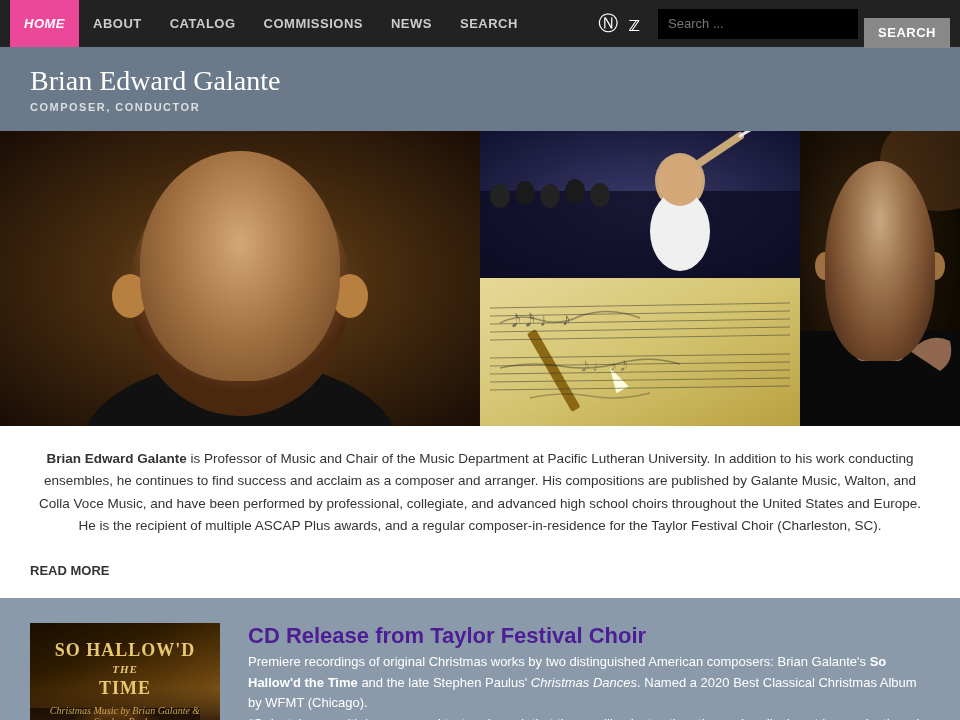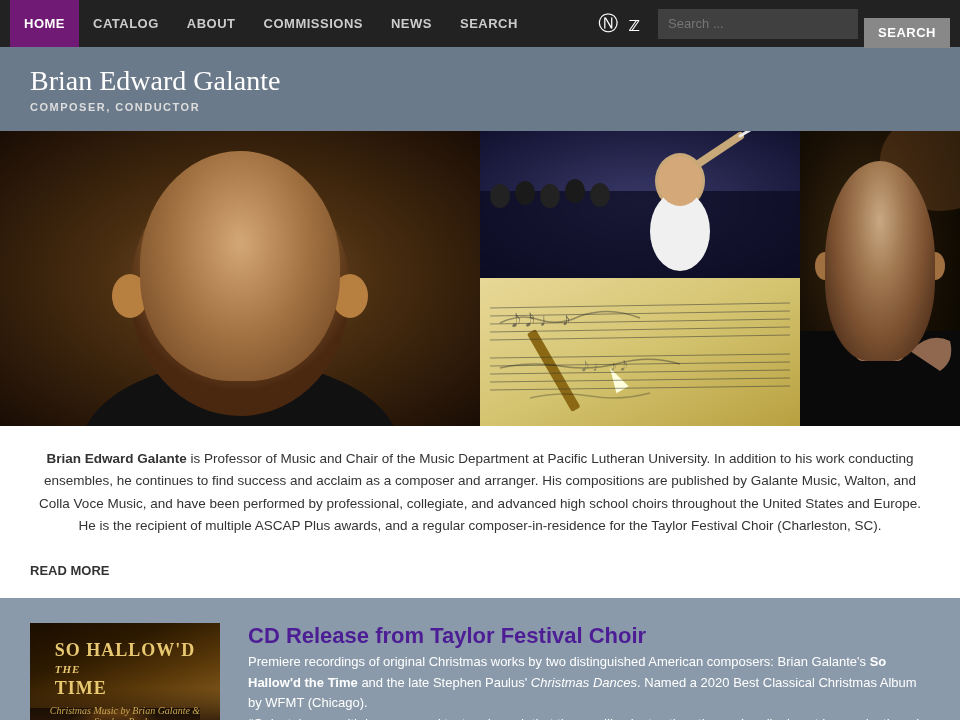--- a/index.html
+++ b/index.html
@@ -25,41 +25,42 @@
       font-size: 13px;
       font-weight: bold;
       padding: 0 14px;
       height: 47px;
       display: flex;
       align-items: center;
       letter-spacing: 0.5px;
       cursor: pointer;
     }
     .nav-item.active {
-      background: #701a75;
+      background: #ec4899;
       color: #fff;
+      font-style: italic;
     }
     .nav-social {
       display: flex;
       align-items: center;
       gap: 10px;
       margin: 0 18px;
     }
     .social-icon {
       color: #fff;
       font-size: 20px;
       cursor: pointer;
     }
     .nav-search {
       display: flex;
       align-items: center;
       gap: 6px;
     }
     .nav-search input {
-      background: #404040;
+      background: #000000;
       border: none;
       padding: 5px 10px;
       font-size: 13px;
       width: 200px;
       height: 30px;
       color: #999;
       font-family: Arial, sans-serif;
     }
     .search-btn {
       background: #888;
@@ -237,21 +238,21 @@
       align-items: center;
       justify-content: flex-start;
       padding: 16px 12px 10px;
       overflow: hidden;
       position: relative;
     }
     .cd-title-text {
       color: #e8c870;
       font-size: 13px;
       font-weight: bold;
-      text-align: left;
+      text-align: center;
       font-family: Georgia, serif;
       line-height: 1.3;
       letter-spacing: 1px;
       text-transform: uppercase;
       z-index: 2;
       position: relative;
     }
     .cd-title-text .so { font-size: 18px; }
     .cd-title-text .the { font-size: 11px; font-style: italic; }
     .cd-title-text .time { font-size: 18px; }
@@ -303,22 +304,22 @@
       color: #f0f0f0;
       line-height: 1.6;
     }
   </style>
 </head>
 <body>
 
 <nav>
   <div class="nav-links">
     <a class="nav-item active">HOME</a>
+    <a class="nav-item">ABOUT</a>
     <a class="nav-item">CATALOG</a>
-    <a class="nav-item">ABOUT</a>
     <a class="nav-item">COMMISSIONS</a>
     <a class="nav-item">NEWS</a>
     <a class="nav-item">SEARCH</a>
   </div>
   <div class="nav-social">
     <span class="social-icon">Ⓝ</span>
     <span class="social-icon">𝕫</span>
   </div>
   <div class="nav-search">
     <input type="text" placeholder="Search ..." style="">

